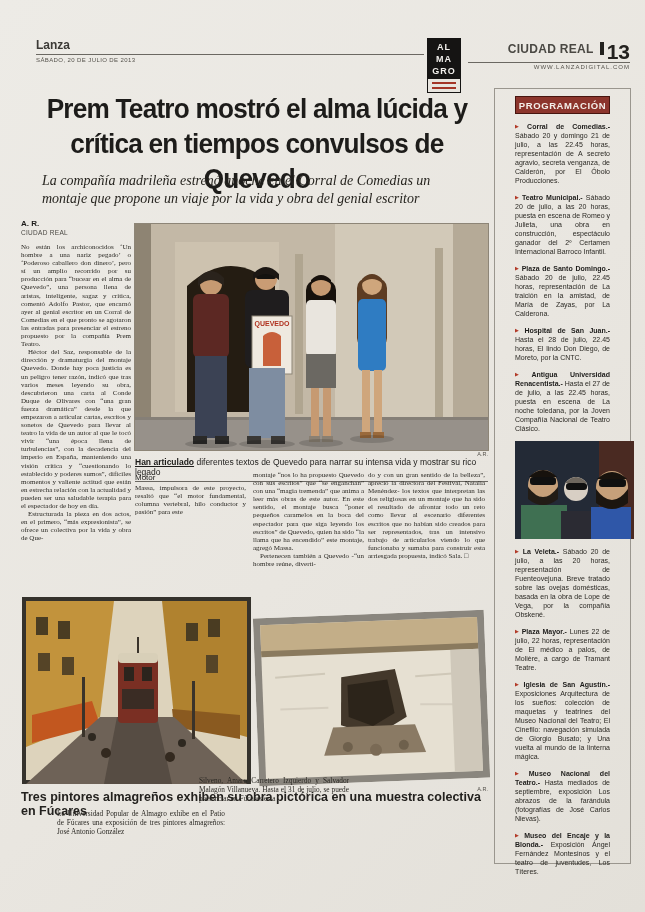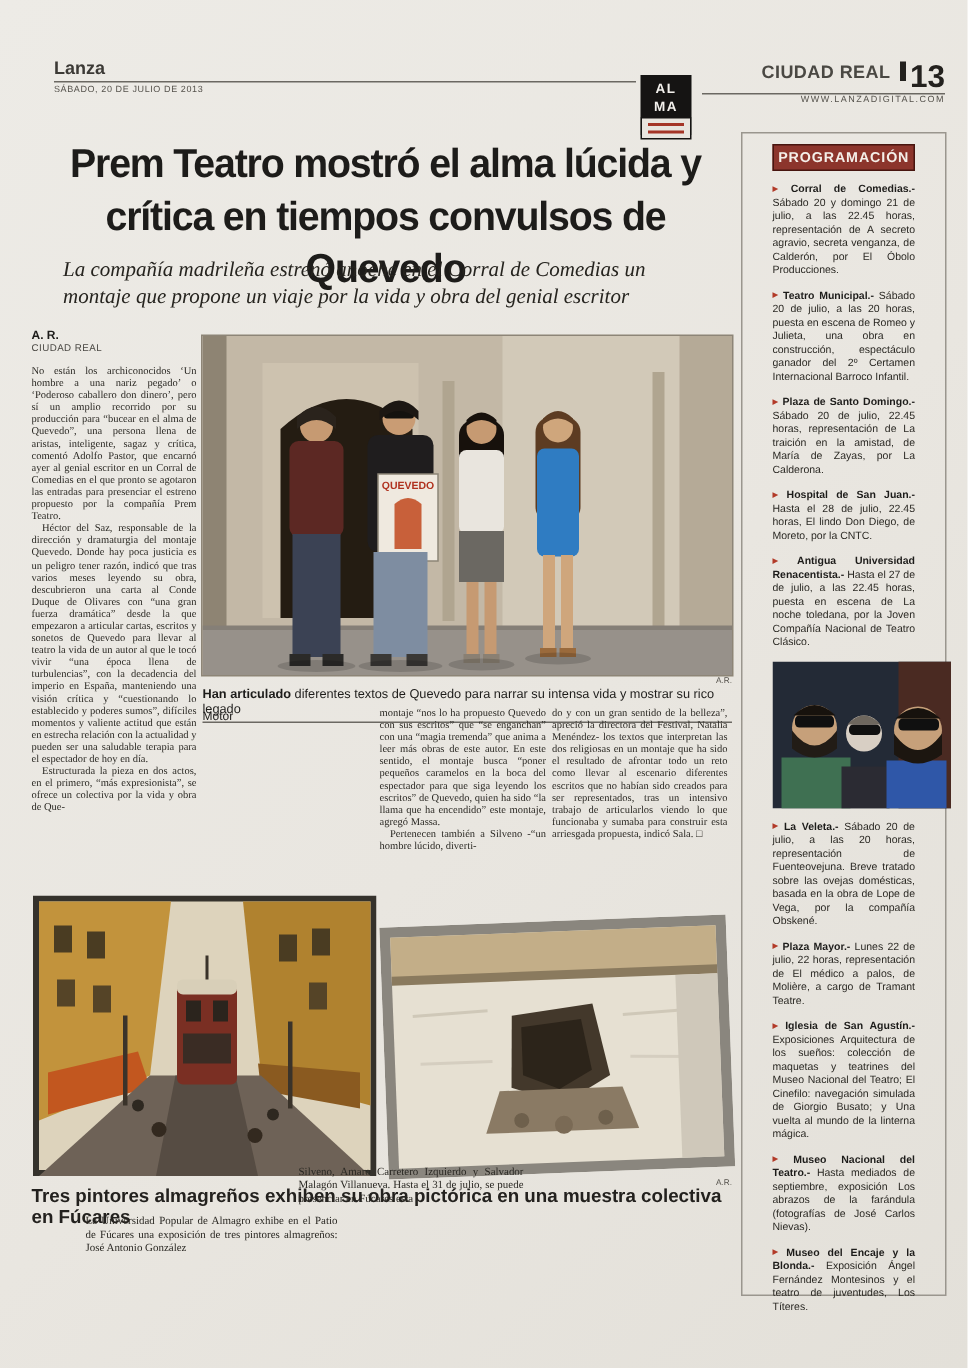--- a/index.html
+++ b/index.html
@@ -9,21 +9,21 @@
     background:linear-gradient(135deg,#edebe6 0%,#e9e6e0 55%,#e3e0d9 100%);
     font-family:"Liberation Serif", serif; color:#26241f; overflow:hidden;
   }
   .abs { position:absolute; }
 
   
   .masthead-name { left:36px; top:38px; font-family:"Liberation Sans",sans-serif; font-weight:bold; font-size:12px; color:#3c3a36; }
   .masthead-rule { left:36px; top:54px; width:388px; height:1px; background:#6b6862; }
   .masthead-date { left:36px; top:57px; font-family:"Liberation Sans",sans-serif; font-size:6px; letter-spacing:.4px; color:#55524c; }
   .almagro-logo { left:427px; top:38px; width:34px; height:40px; background:#151413; color:#f2f0ec;
-    font-family:"Liberation Sans",sans-serif; font-weight:bold; font-size:9px; line-height:12px; text-align:center; padding-top:3px; letter-spacing:1px;margin-top:12px; }
+    font-family:"Liberation Sans",sans-serif; font-weight:bold; font-size:9px; line-height:12px; text-align:center; padding-top:3px; letter-spacing:1px; }
   .almagro-foot { left:427px; top:78px; width:34px; height:15px; background:#e8e5df; border:1px solid #151413; }
   .almagro-foot i { display:block; height:2px; background:#a43527; margin:3px 4px 0 4px; }
   .sect-row { left:470px; top:40px; width:160px; text-align:right; }
   .sect-name { font-family:"Liberation Sans",sans-serif; font-weight:bold; font-size:12px; color:#4a4843; letter-spacing:.3px; vertical-align:6px; }
   .sect-sep { display:inline-block; width:4px; height:13px; background:#23211e; margin:0 3px 0 6px; vertical-align:4px; }
   .sect-page { font-family:"Liberation Sans",sans-serif; font-weight:bold; font-size:21px; color:#23211e; }
   .sect-rule { left:468px; top:62px; width:162px; height:1px; background:#6b6862; }
   .sect-web { left:470px; top:64px; width:160px; text-align:right; font-family:"Liberation Sans",sans-serif; font-size:6px; letter-spacing:1px; color:#55524c; }
 
   
@@ -44,21 +44,21 @@
   .c3 { left:253px; top:471px; width:111px; height:144px; }
   .c4 { left:368px; top:471px; width:117px; height:138px; }
   .motor { font-family:"Liberation Sans",sans-serif; font-weight:normal; font-size:8px; margin:3px 0 2px 0; color:#1d1c1a; }
 
   
   .main-photo { left:135px; top:224px; width:353px; height:226px; background:#b9ae9c; outline:1px solid #8d8577; }
   .credit { font-family:"Liberation Sans",sans-serif; font-size:5.5px; color:#55524c; }
   .credit-main { left:440px; top:451px; width:48px; text-align:right; }
   .caption1 { left:135px; top:457px; width:353px; font-family:"Liberation Sans",sans-serif; font-size:8.5px; color:#1d1c1a;
     border-bottom:1px solid #6b6862; padding-bottom:4px; }
-  .caption1 b { font-weight:bold; }
+  .caption1 b { font-weight:bold;text-decoration:underline; }
 
   
   .painting1 { left:22px; top:597px; width:229px; height:187px; }
   .painting2 { left:256px; top:614px; width:231px; height:168px; transform:rotate(-2.2deg); }
   .credit-p  { left:446px; top:786px; width:42px; text-align:right; }
   .caption2 { left:21px; top:790px; width:467px; font-family:"Liberation Sans",sans-serif; font-weight:bold; font-size:12.5px; color:#23211e; }
   .b1 { left:21px;  top:809px; width:168px; height:32px;margin-left:36px; }
   .b2 { left:199px; top:776px; width:150px; height:32px; }
   .b3 { left:360px; top:809px; width:128px; height:32px; }
   .botcol { font-size:7.3px; line-height:9.2px; text-align:justify; overflow:hidden; color:#2a2823; }
@@ -165,24 +165,25 @@
     <b>Han articulado</b><span> diferentes textos de Quevedo para narrar su intensa vida y mostrar su rico legado</span>
   </div>
 
   <div class="abs bodycol c1">
     <p>No están los archiconocidos ‘Un hombre a una nariz pegado’ o ‘Poderoso caballero don dinero’, pero sí un amplio recorrido por su producción para “bucear en el alma de Quevedo”, una persona llena de aristas, inteligente, sagaz y crítica, comentó Adolfo Pastor, que encarnó ayer al genial escritor en un Corral de Comedias en el que pronto se agotaron las entradas para presenciar el estreno propuesto por la compañía Prem Teatro.</p>
     <p class="ind">Héctor del Saz, responsable de la dirección y dramaturgia del montaje Quevedo. Donde hay poca justicia es un peligro tener razón, indicó que tras varios meses leyendo su obra, descubrieron una carta al Conde Duque de Olivares con “una gran fuerza dramática” desde la que empezaron a articular cartas, escritos y sonetos de Quevedo para llevar al teatro la vida de un autor al que le tocó vivir “una época llena de turbulencias”, con la decadencia del imperio en España, manteniendo una visión crítica y “cuestionando lo establecido y poderes sumos”, difíciles momentos y valiente actitud que están en estrecha relación con la actualidad y pueden ser una saludable terapia para el espectador de hoy en día.</p>
     <p class="ind">Estructurada la pieza en dos actos, en el primero, “más expresionista”, se ofrece un colectiva por la vida y obra de Que-</p>
   </div>
   <div class="abs bodycol c2">
     <div class="motor">Motor</div>
+    <p>Massa, impulsora de este proyecto, resaltó que “el motor fundamental, columna vertebral, hilo conductor y pasión” para este</p>
   </div>
   <div class="abs bodycol c3">
     <p>montaje “nos lo ha propuesto Quevedo con sus escritos” que “se enganchan” con una “magia tremenda” que anima a leer más obras de este autor. En este sentido, el montaje busca “poner pequeños caramelos en la boca del espectador para que siga leyendo los escritos” de Quevedo, quien ha sido “la llama que ha encendido” este montaje, agregó Massa.</p>
-    <p class="ind">Pertenecen también a Silveno -“un hombre lúcido, diverti-</p>
+    <p class="ind">Pertenecen también a Quevedo -“un hombre reúne, diverti-</p>
   </div>
   <div class="abs bodycol c4">
     <p>do y con un gran sentido de la belleza”, apreció la directora del Festival, Natalia Menéndez- los textos que interpretan las dos religiosas en un montaje que ha sido el resultado de afrontar todo un reto como llevar al escenario diferentes escritos que no habían sido creados para ser representados, tras un intensivo trabajo de articularlos viendo lo que funcionaba y sumaba para construir esta arriesgada propuesta, indicó Sala. □</p>
   </div>
 
   <div class="abs painting1">
     <svg width="229" height="187" viewBox="0 0 229 187">
       <rect width="229" height="187" fill="#35322c"></rect>
       <rect x="4" y="4" width="221" height="179" fill="#ddd3bc"></rect>
       <polygon points="4,4 92,4 78,120 4,150" fill="#c2933c"></polygon>

